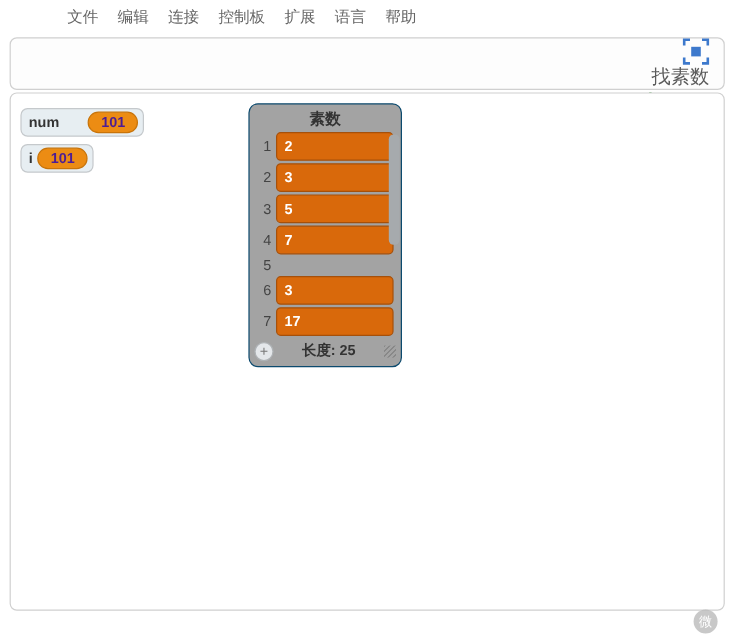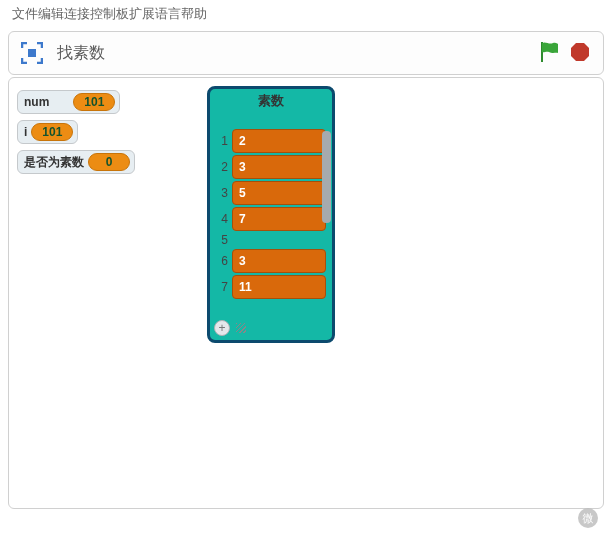--- a/index.html
+++ b/index.html
@@ -4,36 +4,38 @@
 <style>
   * { box-sizing: border-box; margin: 0; padding: 0; }
   body {
     width: 612px; height: 536px;
     font-family: "Microsoft YaHei", Arial, sans-serif;
     font-size: 13px;
     background: #fff;
     position: relative;
   }
   .menubar {
-    display: flex; gap: 0;
+    display: flex; gap: 16px;
     padding: 5px 12px;
     color: #666;
     font-size: 13px;
+    margin-left: 44px;
   }
   .menubar span { cursor: pointer; }
   .stage-header {
     margin: 3px 8px 0 8px;
     border: 1px solid #d0d0d0;
     border-radius: 6px;
     background: #fdfdfd;
     height: 44px;
     display: flex;
-    align-items: center;
+    align-items: flex-end;
     padding: 0 12px;
     position: relative;
+    flex-direction: column;
   }
   .fullscreen-icon {
     width: 22px; height: 22px;
     display: flex; align-items: center; justify-content: center;
   }
   .title {
     margin-left: 14px;
     font-size: 16px;
     color: #5a5a5a;
     font-weight: 500;
@@ -58,42 +60,41 @@
     border-radius: 6px;
     padding: 2px 4px 2px 6px;
     display: flex; align-items: center; gap: 4px;
     font-size: 12px;
     color: #333;
     font-weight: 600;
   }
   .monitor .value {
     background: #ec8c13;
     border: 1px solid #c8740a;
-    color: #14532d;
+    color: #4c1d95;
     border-radius: 12px;
     min-width: 42px;
     text-align: center;
     padding: 1px 10px;
     font-weight: 700;
     font-size: 12px;
   }
   .mon-num { top: 12px; left: 8px; gap: 24px; }
   .mon-i   { top: 42px; left: 8px; }
   .mon-prime { top: 72px; left: 8px; }
   
   .list-monitor {
     position: absolute;
     top: 8px; left: 198px;
     width: 128px;
-    background: #14b8a6;
-    border: 3px solid #0c4a6e;
+    background: #a3a3a3;
+    border: 1px solid #0c4a6e;
     border-radius: 8px;
     display: flex; flex-direction: column;
     overflow: hidden;
-    gap: 17px;
   }
   .list-title {
     text-align: center;
     font-weight: 700;
     font-size: 13px;
     padding: 3px 0 2px 0;
     color: #333;
   }
   .list-body {
     padding: 0 6px 2px 4px;
@@ -200,24 +201,20 @@
 <div class="stage">
 
   <div class="monitor mon-num">
     <span>num</span>
     <span class="value">101</span>
   </div>
   <div class="monitor mon-i">
     <span>i</span>
     <span class="value">101</span>
   </div>
-  <div class="monitor mon-prime">
-    <span>是否为素数</span>
-    <span class="value">0</span>
-  </div>
 
   <div class="list-monitor">
     <div class="list-title">素数</div>
     <div class="list-body">
       <div class="list-scroll"></div>
       <div class="list-row">
           <span class="idx">1</span>
           <span class="cell">2</span>
         </div>
       <div class="list-row">
@@ -234,25 +231,26 @@
         </div>
       <div class="list-row">
           <span class="idx">5</span>
         </div>
       <div class="list-row">
           <span class="idx">6</span>
           <span class="cell">3</span>
         </div>
       <div class="list-row">
           <span class="idx">7</span>
-          <span class="cell">11</span>
+          <span class="cell">17</span>
         </div>
     </div>
     <div class="list-footer">
       <span class="add-btn">+</span>
+      <span class="list-length">长度: 25</span>
       <span class="resize-grip"></span>
     </div>
   </div>
 
 </div>
 
 <div class="watermark">
   <span class="wm-icon">微</span>
 </div>
 

